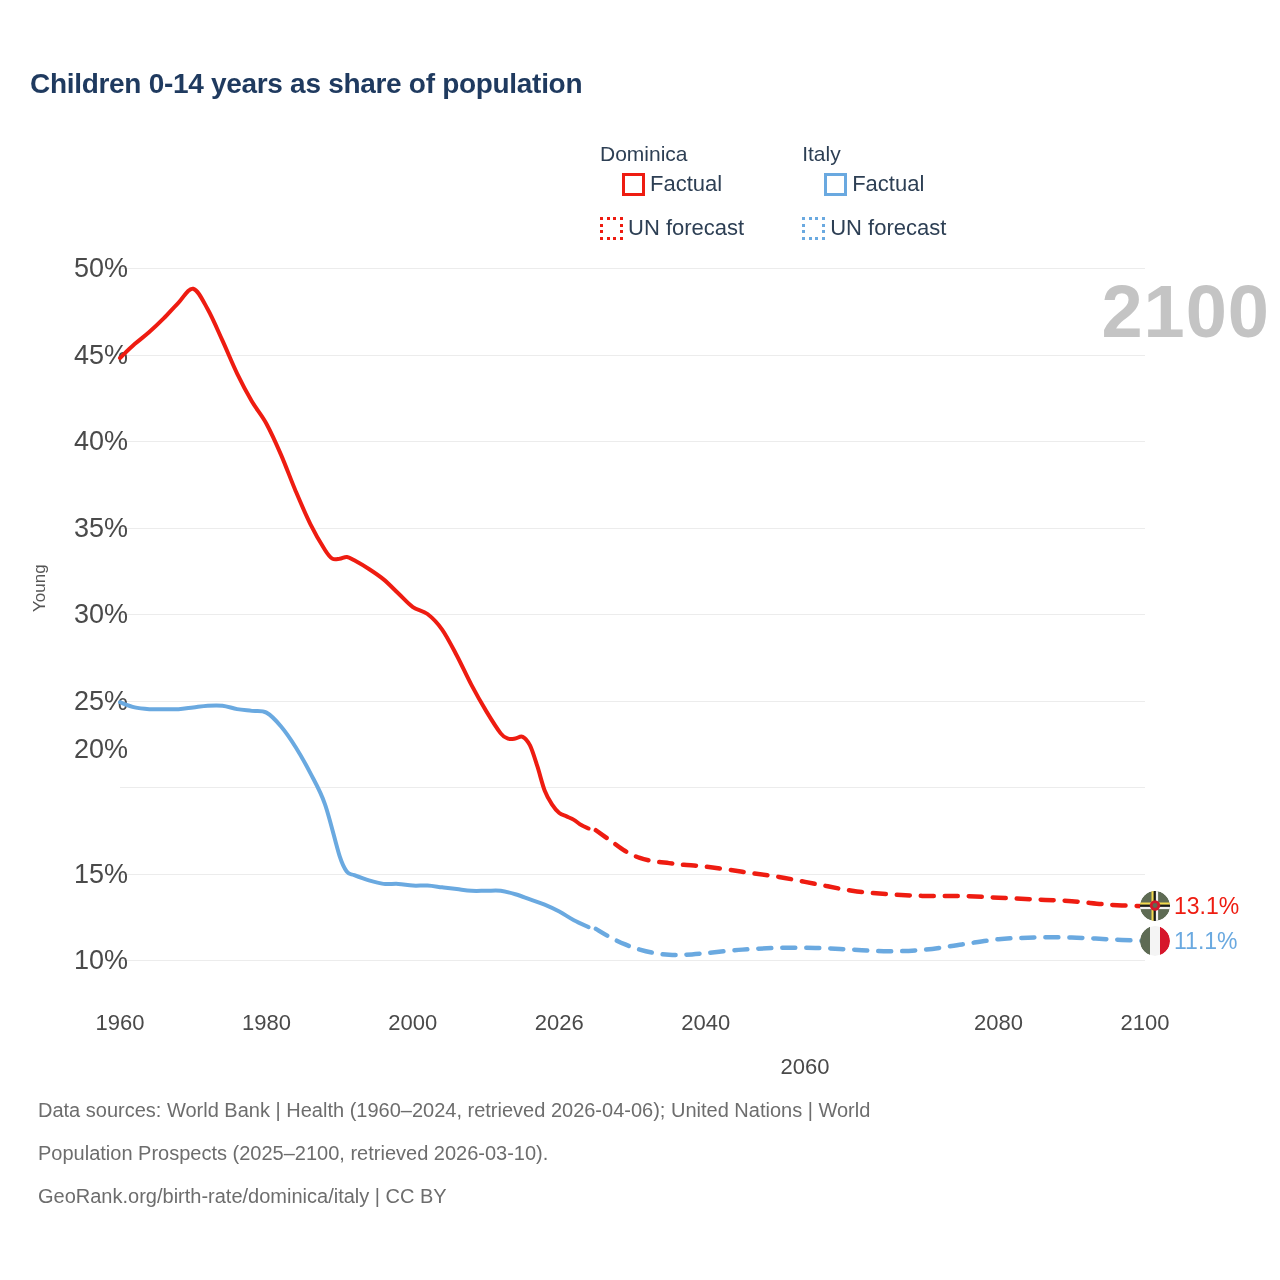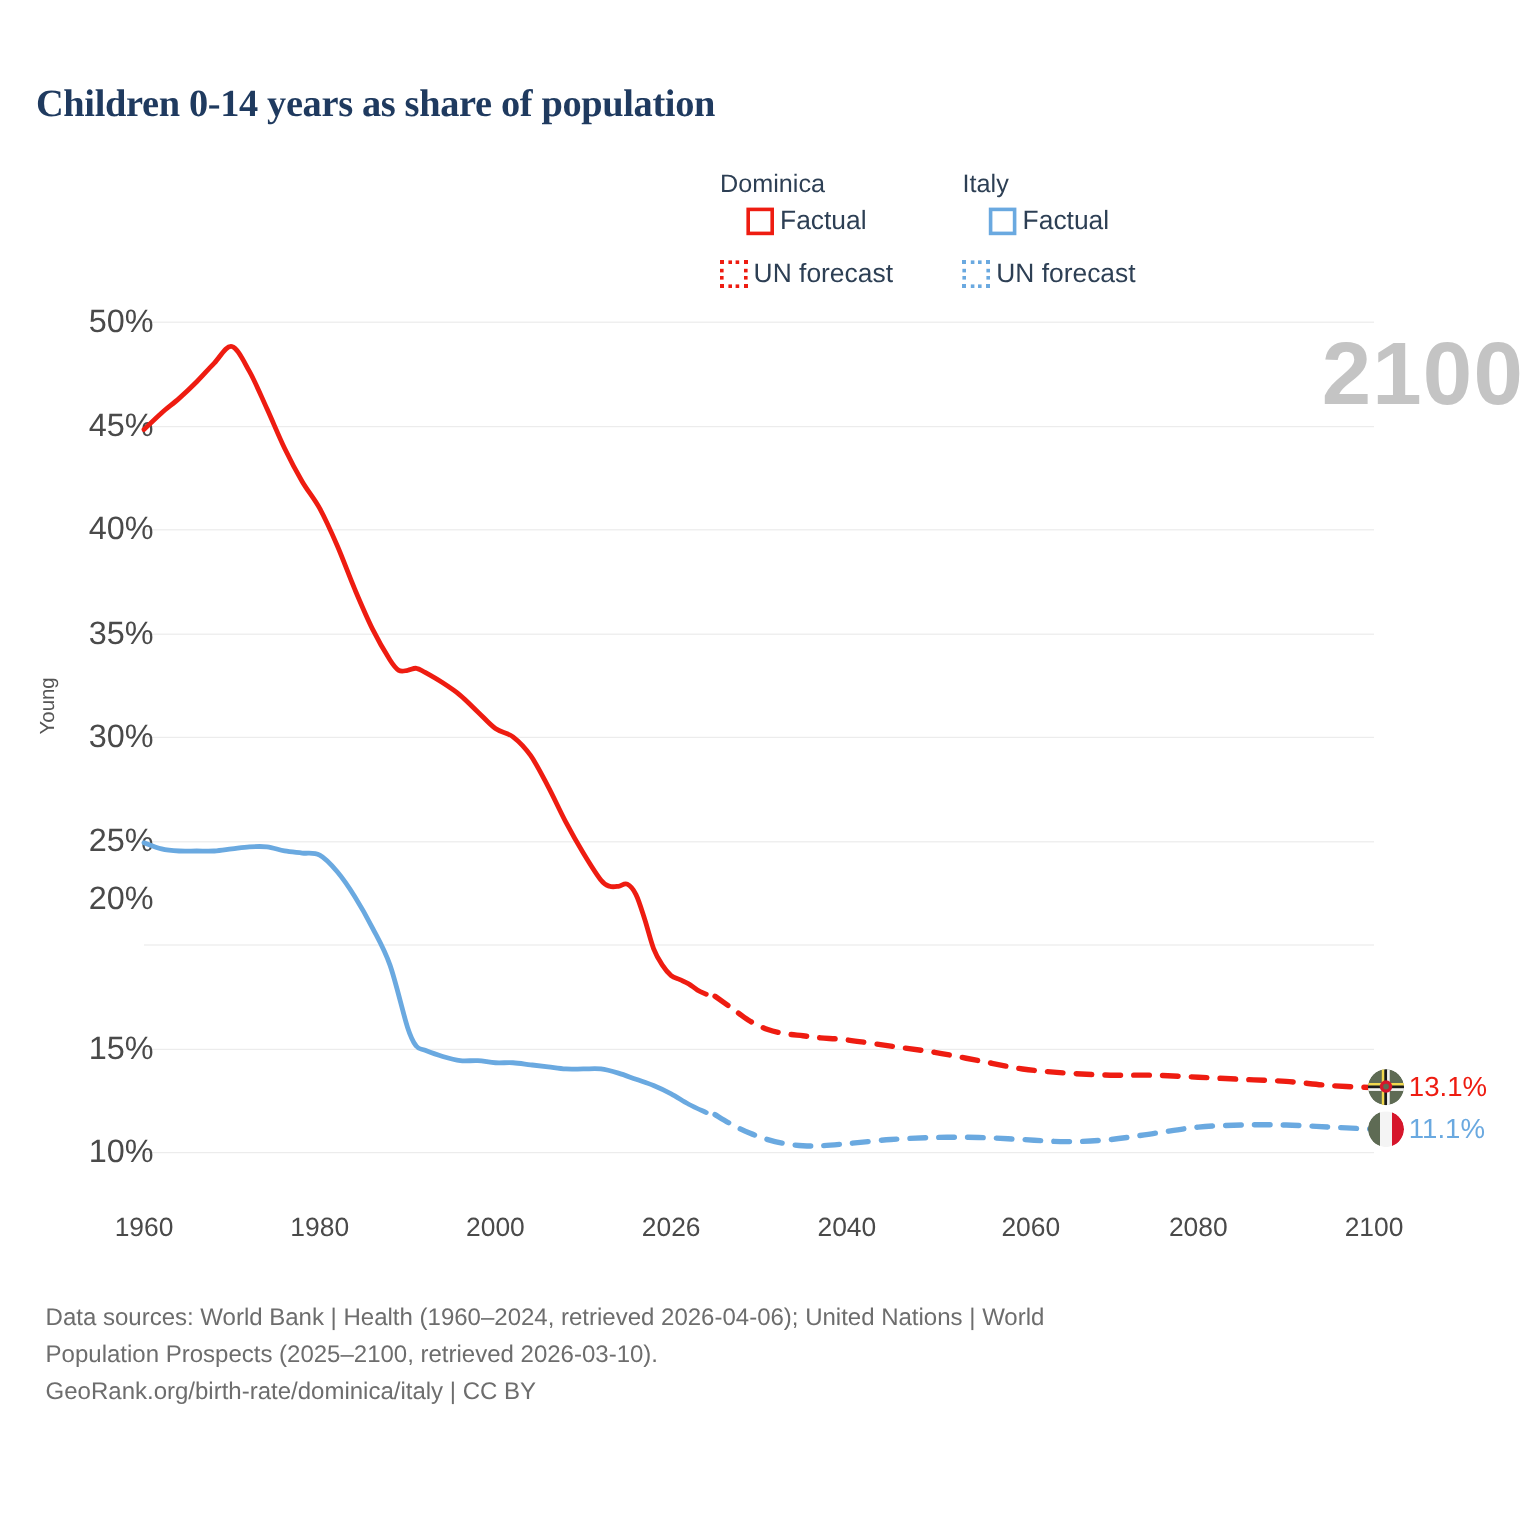--- a/index.html
+++ b/index.html
@@ -7,22 +7,22 @@
     width:1280px;height:1280px;
     background:#ffffff;
     font-family:"Liberation Sans",sans-serif;
     overflow:hidden;
     position:relative;
   }
   #chart-root{position:absolute;inset:0;}
 
   .title{
     position:absolute;left:30px;top:68px;
-    font-size:32px;font-weight:bold;color:#1f3a5f;
-    letter-spacing:-0.3px;white-space:nowrap;font-family:Liberation Serif, serif;
+    font-size:28px;font-weight:bold;color:#1f3a5f;
+    letter-spacing:-0.3px;white-space:nowrap;
   }
 
   
   .legend{position:absolute;left:600px;top:143px;display:flex;gap:58px;}
   .legend-group{display:flex;flex-direction:column;}
   .legend-country{font-size:21px;color:#2d3f54;margin-bottom:7px;line-height:1;}
   .legend-row{display:flex;align-items:center;gap:18px;flex-direction:column;}
   .legend-item{display:flex;align-items:center;gap:5px;}
   .swatch{width:23px;height:23px;background:#fff;box-sizing:border-box;}
   .sw-solid-red{border:3px solid #ee1c11;}
@@ -55,21 +55,21 @@
   svg.lines{position:absolute;left:0;top:0;width:1280px;height:1280px;overflow:visible;}
 
   
   .endmarker{position:absolute;width:30px;height:30px;border-radius:50%;overflow:hidden;transform:translate(-50%,-50%);}
   .endlabel{position:absolute;font-size:23px;transform:translateY(-50%);white-space:nowrap;}
   .lbl-red{color:#ee1c11;}
   .lbl-blue{color:#6aa9e0;}
 
   
   .footer{position:absolute;left:38px;top:1083px;width:1130px;}
-  .footer div{font-size:20px;color:#6d6d6d;line-height:1.55;}
+  .footer div{font-size:20px;color:#6d6d6d;line-height:1.55;margin-top:12px;}
 </style>
 </head>
 <body>
 
 <div id="chart-root">
 
   <div class="title">Children 0-14 years as share of population</div>
 
   <div class="legend">
     <div class="legend-group">
@@ -125,21 +125,21 @@
       <div class="ylabel-txt" style="top: 749px;">20%</div>
       <div class="ylabel-txt" style="top: 873.5px;">15%</div>
       <div class="ylabel-txt" style="top: 960px;">10%</div>
     </div>
   <div id="xticks">
       <div class="xtick" style="left: 120px;">1960</div>
       <div class="xtick" style="left: 266.429px;">1980</div>
       <div class="xtick" style="left: 412.857px;">2000</div>
       <div class="xtick" style="left: 559.286px;">2026</div>
       <div class="xtick" style="left: 705.714px;">2040</div>
-      <div class="xtick" style="left: 859px;">2060</div>
+      <div class="xtick" style="left: 805px; margin-top: 44px;">2060</div>
       <div class="xtick" style="left: 998.571px;">2080</div>
       <div class="xtick" style="left: 1145px;">2100</div>
     </div>
 
   <svg class="lines">
     <g id="series-paths">
         <path d="M120.00,357.96 C122.44,355.65 129.76,348.44 134.64,344.12 C139.52,339.80 144.40,336.34 149.29,332.01 C154.17,327.69 159.05,323.07 163.93,318.17 C168.81,313.27 173.69,307.50 178.57,302.60 C183.45,297.70 188.33,287.61 193.21,288.76 C198.10,289.91 202.98,300.87 207.86,309.52 C212.74,318.17 217.62,329.99 222.50,340.66 C227.38,351.33 232.26,363.44 237.14,373.53 C242.02,383.62 246.90,392.85 251.79,401.21 C256.67,409.57 261.55,414.76 266.43,423.70 C271.31,432.64 276.19,443.59 281.07,454.84 C285.95,466.08 290.83,479.64 295.71,491.17 C300.60,502.70 305.48,514.24 310.36,524.04 C315.24,533.84 321.34,544.22 325.00,549.99 C328.66,555.76 329.88,557.20 332.32,558.64 C334.76,560.08 337.20,558.93 339.64,558.64 C342.08,558.35 344.52,556.62 346.96,556.91 C349.40,557.20 350.63,558.35 354.29,560.37 C357.95,562.39 364.05,565.85 368.93,569.02 C373.81,572.19 378.69,575.36 383.57,579.40 C388.45,583.44 393.33,588.63 398.21,593.24 C403.10,597.85 407.98,603.62 412.86,607.08 C417.74,610.54 422.62,610.25 427.50,614.00 C432.38,617.75 437.26,622.65 442.14,629.57 C447.02,636.49 451.90,646.29 456.79,655.52 C461.67,664.75 466.55,675.70 471.43,684.93 C476.31,694.16 481.19,702.81 486.07,710.88 C490.95,718.95 497.05,728.76 500.71,733.37 C504.38,737.98 505.60,737.69 508.04,738.56 C510.48,739.42 512.92,738.85 515.36,738.56 C517.80,738.27 520.24,735.68 522.68,736.83 C525.12,737.98 527.56,740.58 530.00,745.48 C532.44,750.38 534.88,758.74 537.32,766.24 C539.76,773.74 542.20,784.12 544.64,790.46 C547.08,796.80 549.52,800.55 551.96,804.30 C554.40,808.05 556.85,810.93 559.29,812.95 C561.73,814.97 564.17,815.26 566.61,816.41 C569.05,817.56 571.49,818.43 573.93,819.87 C576.37,821.31 578.81,823.62 581.25,825.06 C583.69,826.50 587.35,827.94 588.57,828.52" fill="none" stroke="#ee1c11" stroke-width="4" stroke-linecap="round" stroke-linejoin="round"></path>
         <path d="M595.89,830.25 C598.33,831.98 605.65,837.17 610.54,840.63 C615.42,844.09 620.30,848.13 625.18,851.01 C630.06,853.89 634.94,856.20 639.82,857.93 C644.70,859.66 649.58,860.52 654.46,861.39 C659.35,862.25 664.23,862.54 669.11,863.12 C673.99,863.70 677.65,864.27 683.75,864.85 C689.85,865.43 695.95,865.43 705.71,866.58 C715.48,867.73 730.12,870.04 742.32,871.77 C754.52,873.50 766.73,874.94 778.93,876.96 C791.13,878.98 803.33,881.57 815.54,883.88 C827.74,886.19 839.94,889.07 852.14,890.80 C864.35,892.53 876.55,893.39 888.75,894.26 C900.95,895.13 913.15,895.70 925.36,895.99 C937.56,896.28 949.76,895.70 961.96,895.99 C974.17,896.28 986.37,897.14 998.57,897.72 C1010.77,898.30 1022.98,898.87 1035.18,899.45 C1047.38,900.03 1059.58,900.32 1071.79,901.18 C1083.99,902.05 1096.19,903.77 1108.39,904.64 C1120.60,905.50 1138.90,906.08 1145.00,906.37" fill="none" stroke="#ee1c11" stroke-width="4.5" stroke-linecap="round" stroke-linejoin="round" stroke-dasharray="13 11"></path>
         <path d="M120.00,702.23 C122.44,703.10 129.76,706.27 134.64,707.42 C139.52,708.57 144.40,708.86 149.29,709.15 C154.17,709.44 159.05,709.15 163.93,709.15 C168.81,709.15 173.69,709.44 178.57,709.15 C183.45,708.86 188.33,708.00 193.21,707.42 C198.10,706.84 202.98,705.98 207.86,705.69 C212.74,705.40 217.62,705.11 222.50,705.69 C227.38,706.27 232.26,708.28 237.14,709.15 C242.02,710.01 246.90,710.30 251.79,710.88 C256.67,711.46 261.55,710.01 266.43,712.61 C271.31,715.20 276.19,720.68 281.07,726.45 C285.95,732.22 290.83,739.43 295.71,747.21 C300.60,755.00 305.48,763.64 310.36,773.16 C315.24,782.67 320.12,790.46 325.00,804.30 C329.88,818.14 335.98,844.95 339.64,856.20 C343.30,867.44 344.52,868.60 346.96,871.77 C349.40,874.94 350.63,873.79 354.29,875.23 C357.95,876.67 364.05,878.98 368.93,880.42 C373.81,881.86 378.69,883.30 383.57,883.88 C388.45,884.46 393.33,883.59 398.21,883.88 C403.10,884.17 407.98,885.32 412.86,885.61 C417.74,885.90 422.62,885.32 427.50,885.61 C432.38,885.90 437.26,886.76 442.14,887.34 C447.02,887.92 451.90,888.49 456.79,889.07 C461.67,889.65 466.55,890.51 471.43,890.80 C476.31,891.09 481.19,890.80 486.07,890.80 C490.95,890.80 495.83,890.22 500.71,890.80 C505.60,891.38 510.48,892.82 515.36,894.26 C520.24,895.70 525.12,897.72 530.00,899.45 C534.88,901.18 539.76,902.62 544.64,904.64 C549.52,906.66 554.40,908.97 559.29,911.56 C564.17,914.16 569.05,917.62 573.93,920.21 C578.81,922.81 586.13,925.98 588.57,927.13" fill="none" stroke="#6aa9e0" stroke-width="4" stroke-linecap="round" stroke-linejoin="round"></path>
         <path d="M595.89,928.86 C598.33,930.30 605.65,934.91 610.54,937.51 C615.42,940.11 620.30,942.41 625.18,944.43 C630.06,946.45 634.94,948.18 639.82,949.62 C644.70,951.06 649.58,952.22 654.46,953.08 C659.35,953.95 664.23,954.52 669.11,954.81 C673.99,955.10 677.65,955.10 683.75,954.81 C689.85,954.52 695.95,953.95 705.71,953.08 C715.48,952.22 730.12,950.49 742.32,949.62 C754.52,948.75 766.73,948.18 778.93,947.89 C791.13,947.60 803.33,947.60 815.54,947.89 C827.74,948.18 839.94,949.04 852.14,949.62 C864.35,950.20 876.55,951.35 888.75,951.35 C900.95,951.35 913.15,950.77 925.36,949.62 C937.56,948.47 949.76,946.16 961.96,944.43 C974.17,942.70 986.37,940.39 998.57,939.24 C1010.77,938.09 1022.98,937.80 1035.18,937.51 C1047.38,937.22 1059.58,937.22 1071.79,937.51 C1083.99,937.80 1096.19,938.66 1108.39,939.24 C1120.60,939.82 1138.90,940.68 1145.00,940.97" fill="none" stroke="#6aa9e0" stroke-width="4.5" stroke-linecap="round" stroke-linejoin="round" stroke-dasharray="13 11"></path>

